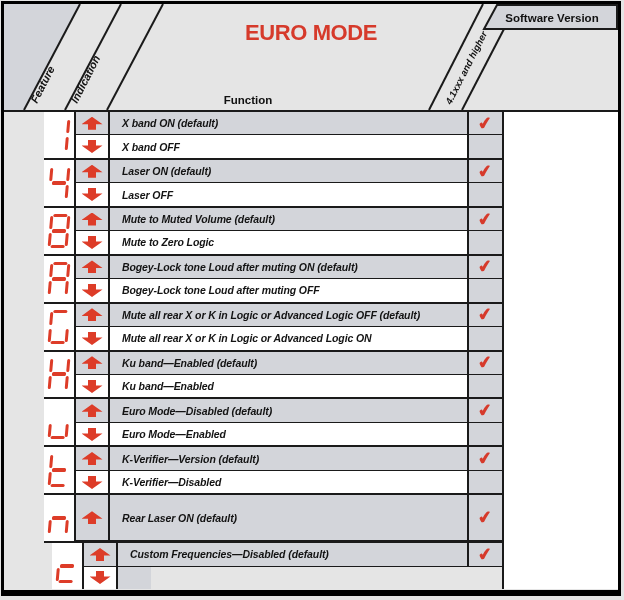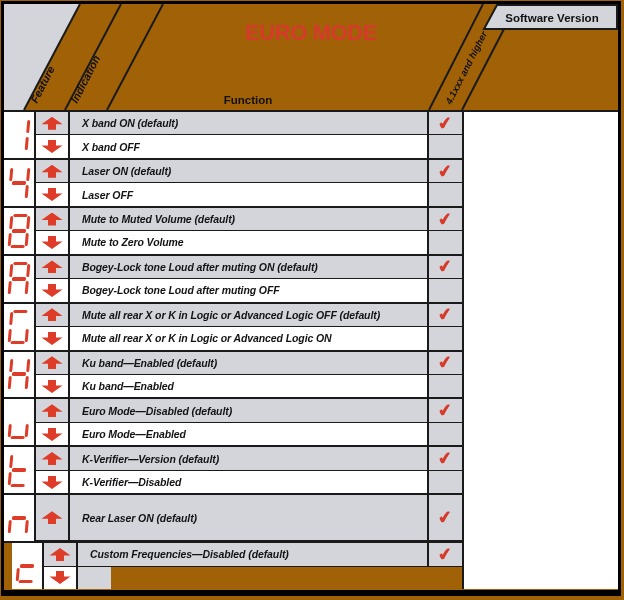--- a/index.html
+++ b/index.html
@@ -1,36 +1,36 @@
 <!DOCTYPE html>
 <html><head>
 <meta charset="utf-8">
 <style>
   html,body { margin:0; padding:0; background:#fff; }
   * { box-sizing:border-box; }
   .sheet {
-    position:relative; width:624px; height:600px; background:#a16207;
+    position:relative; width:624px; height:600px; background:#e5e5e5;
     font-family:"Liberation Sans", sans-serif; overflow:hidden;
   }
   .frame {
     position:absolute; left:1px; top:1px; width:620px; height:595px;
     border:3px solid #000; border-bottom-width:6px;
   }
   
   .header-svg { position:absolute; left:4px; top:4px; }
   .hdr-line { stroke:#1a1a1a; stroke-width:2; }
   .hdr-title { font-weight:bold; font-size:22px; letter-spacing:-0.4px; fill:#d63a2b; }
   .hdr-fn { font-weight:bold; font-size:11.5px; fill:#111; }
   .hdr-sv { font-weight:bold; font-size:11.5px; fill:#111; }
   .diag-label { font-weight:bold; font-style:italic; font-size:11px; fill:#111; }
   .diag-label.small { font-size:9.5px; }
   
   .body {
     position:absolute; left:4px; top:110px; width:614px; height:479px;
-    border-top:2px solid #1a1a1a; display:flex;
+    border-top:2px solid #1a1a1a; display:flex;padding-left:40px;
   }
   .groups { width:458px; display:flex; flex-direction:column; }
   .right-col { flex:1; border-left:2px solid #1a1a1a; background:#fff; }
   .group { flex:1; display:flex; border-bottom:2px solid #1a1a1a; }
   .group:last-child { border-bottom:none;margin-left:8px; }
   .feature-cell { width:32px; border-right:2px solid #1a1a1a; display:flex; align-items:center; justify-content:center; background:#fff; }
   .option-rows { flex:1; display:flex; flex-direction:column; }
   .option-row { flex:1; display:flex; min-height:0; }
   .option-row:first-child { border-bottom:1.5px solid #1a1a1a; }
   .indication-cell { width:34px; border-right:2px solid #1a1a1a; display:flex; align-items:center; justify-content:center; }
@@ -176,21 +176,21 @@
         </div>
         <div class="version-cell">
           <span class="checkmark">✔</span>
         </div>
       </div>
       <div class="option-row alt">
         <div class="indication-cell">
           <span class="arrow down"></span>
         </div>
         <div class="function-cell">
-          <span class="function-text">Mute to Zero Volume</span>
+          <span class="function-text">Mute to Zero Logic</span>
         </div>
         <div class="version-cell">
           <span class="checkmark"></span>
         </div>
       </div>
     </div>
   </div>
 
   <div class="group">
     <div class="feature-cell">

